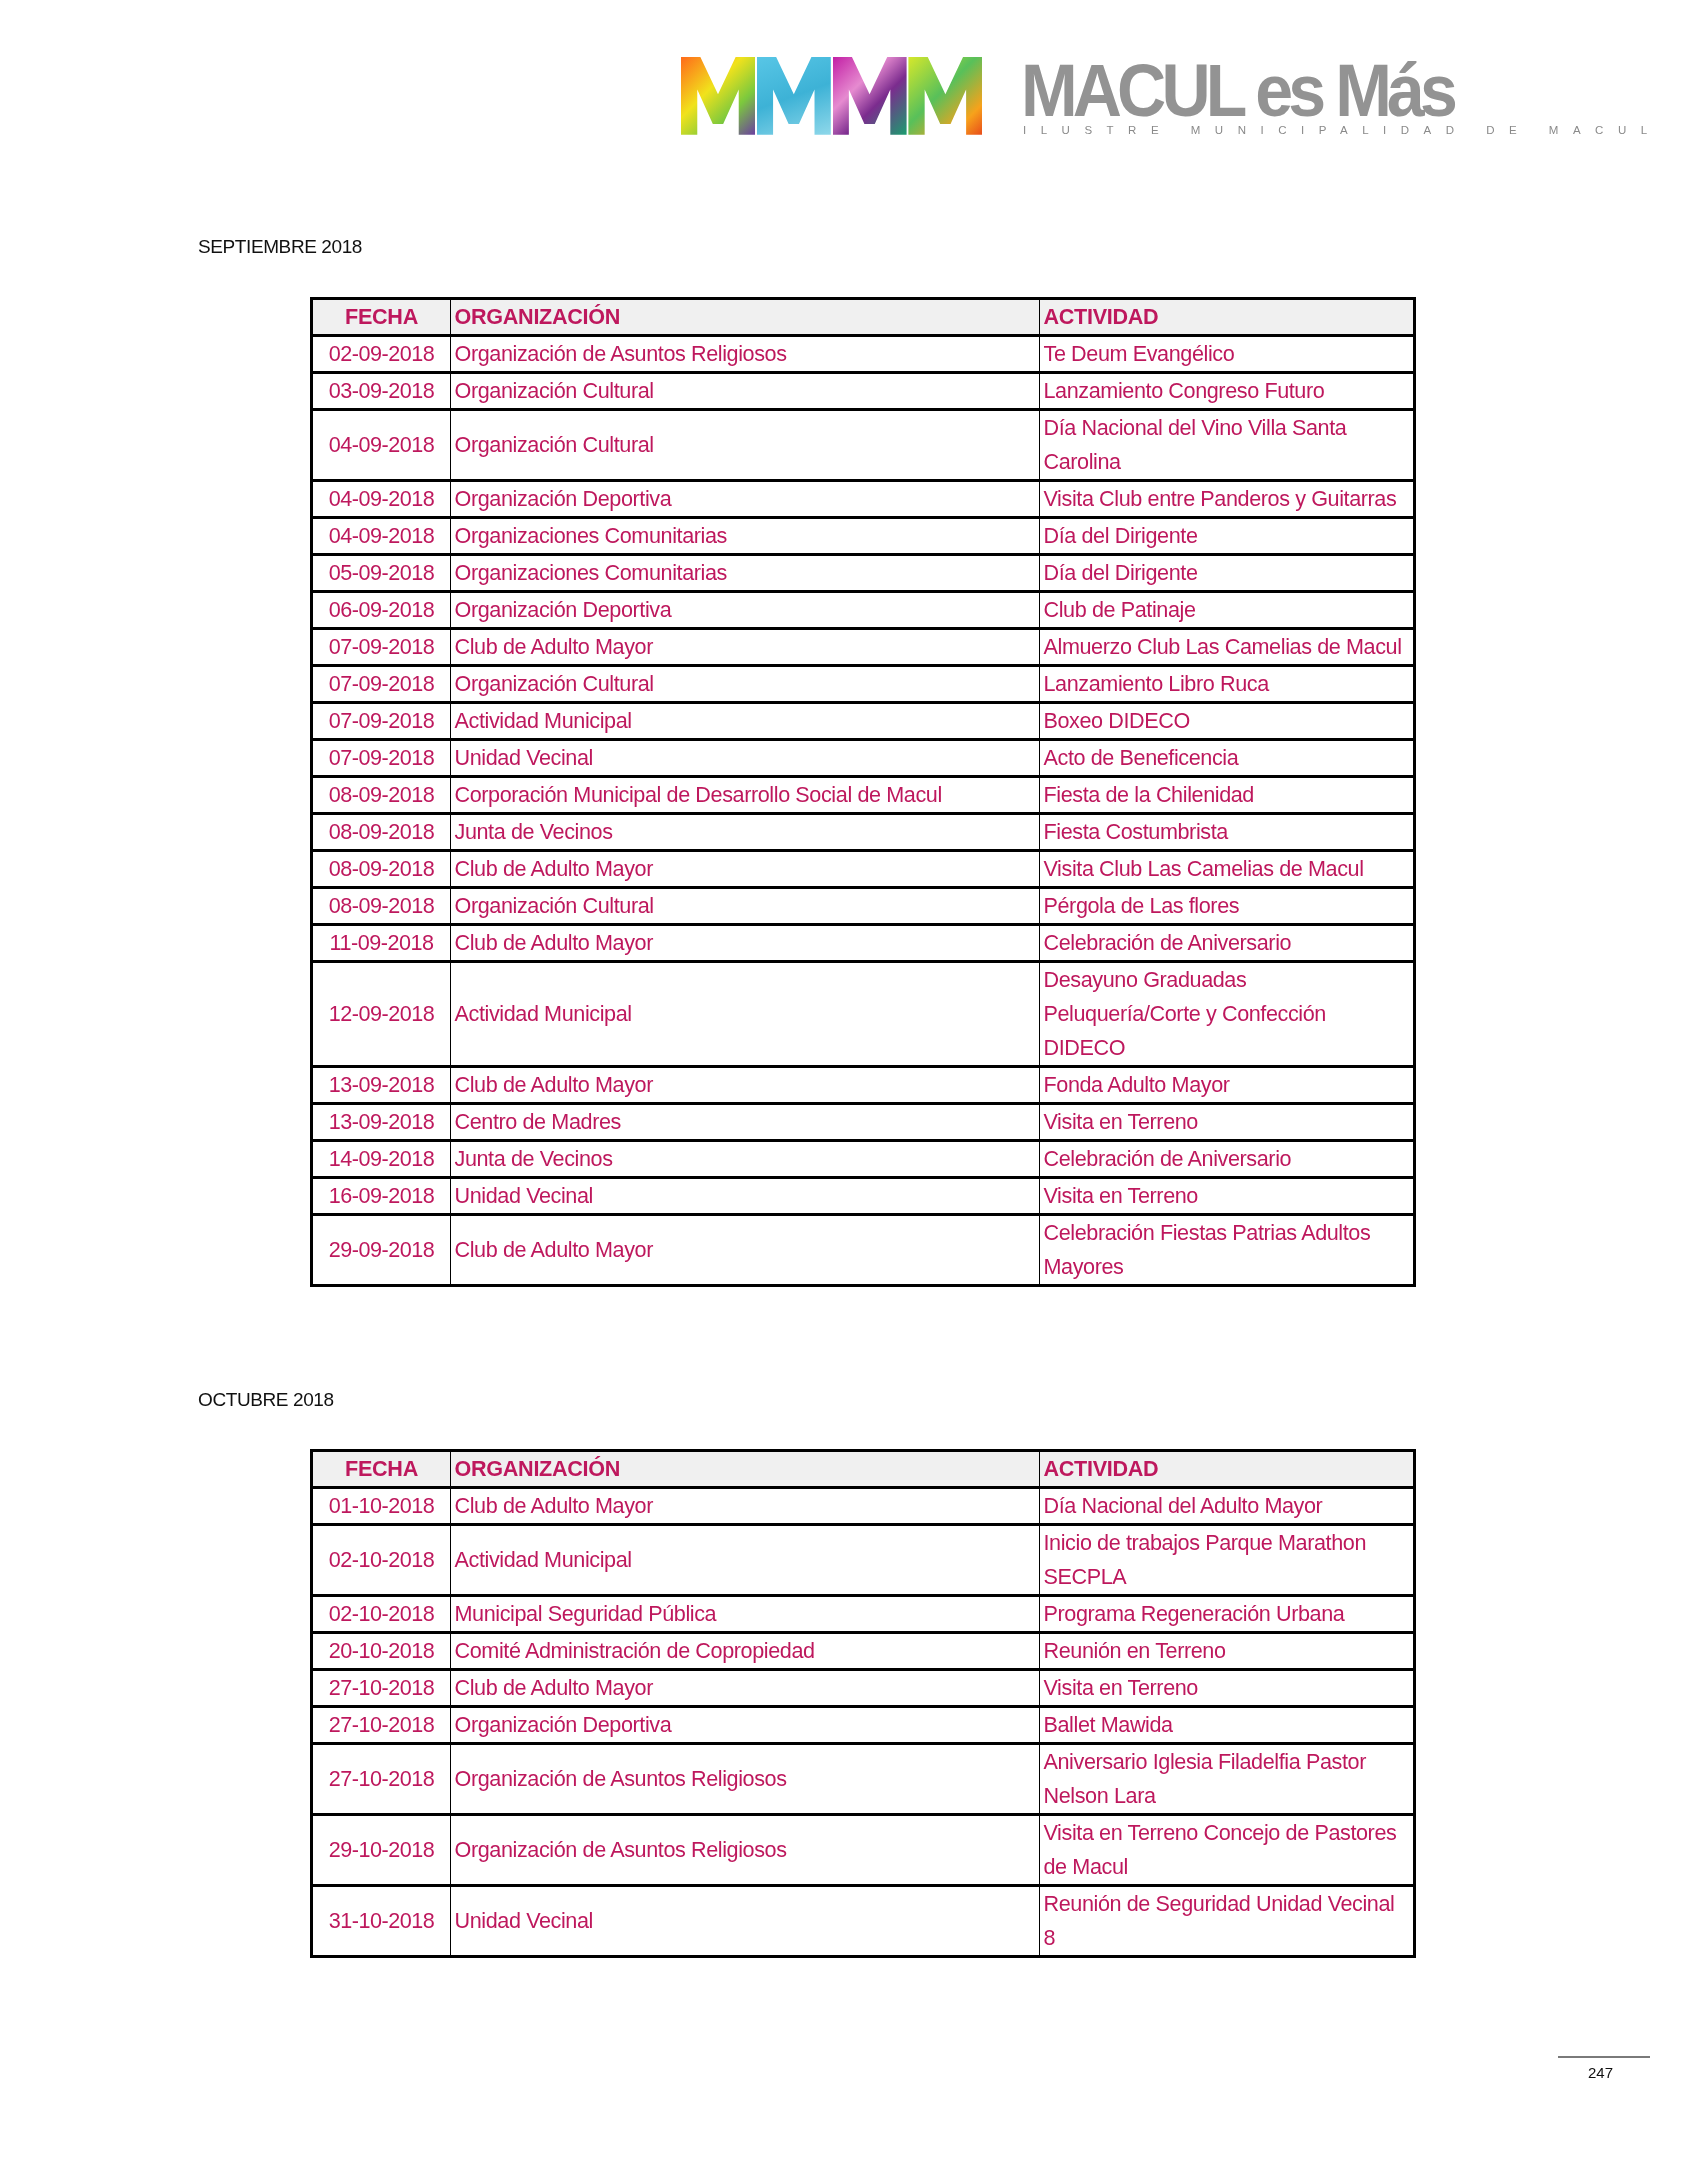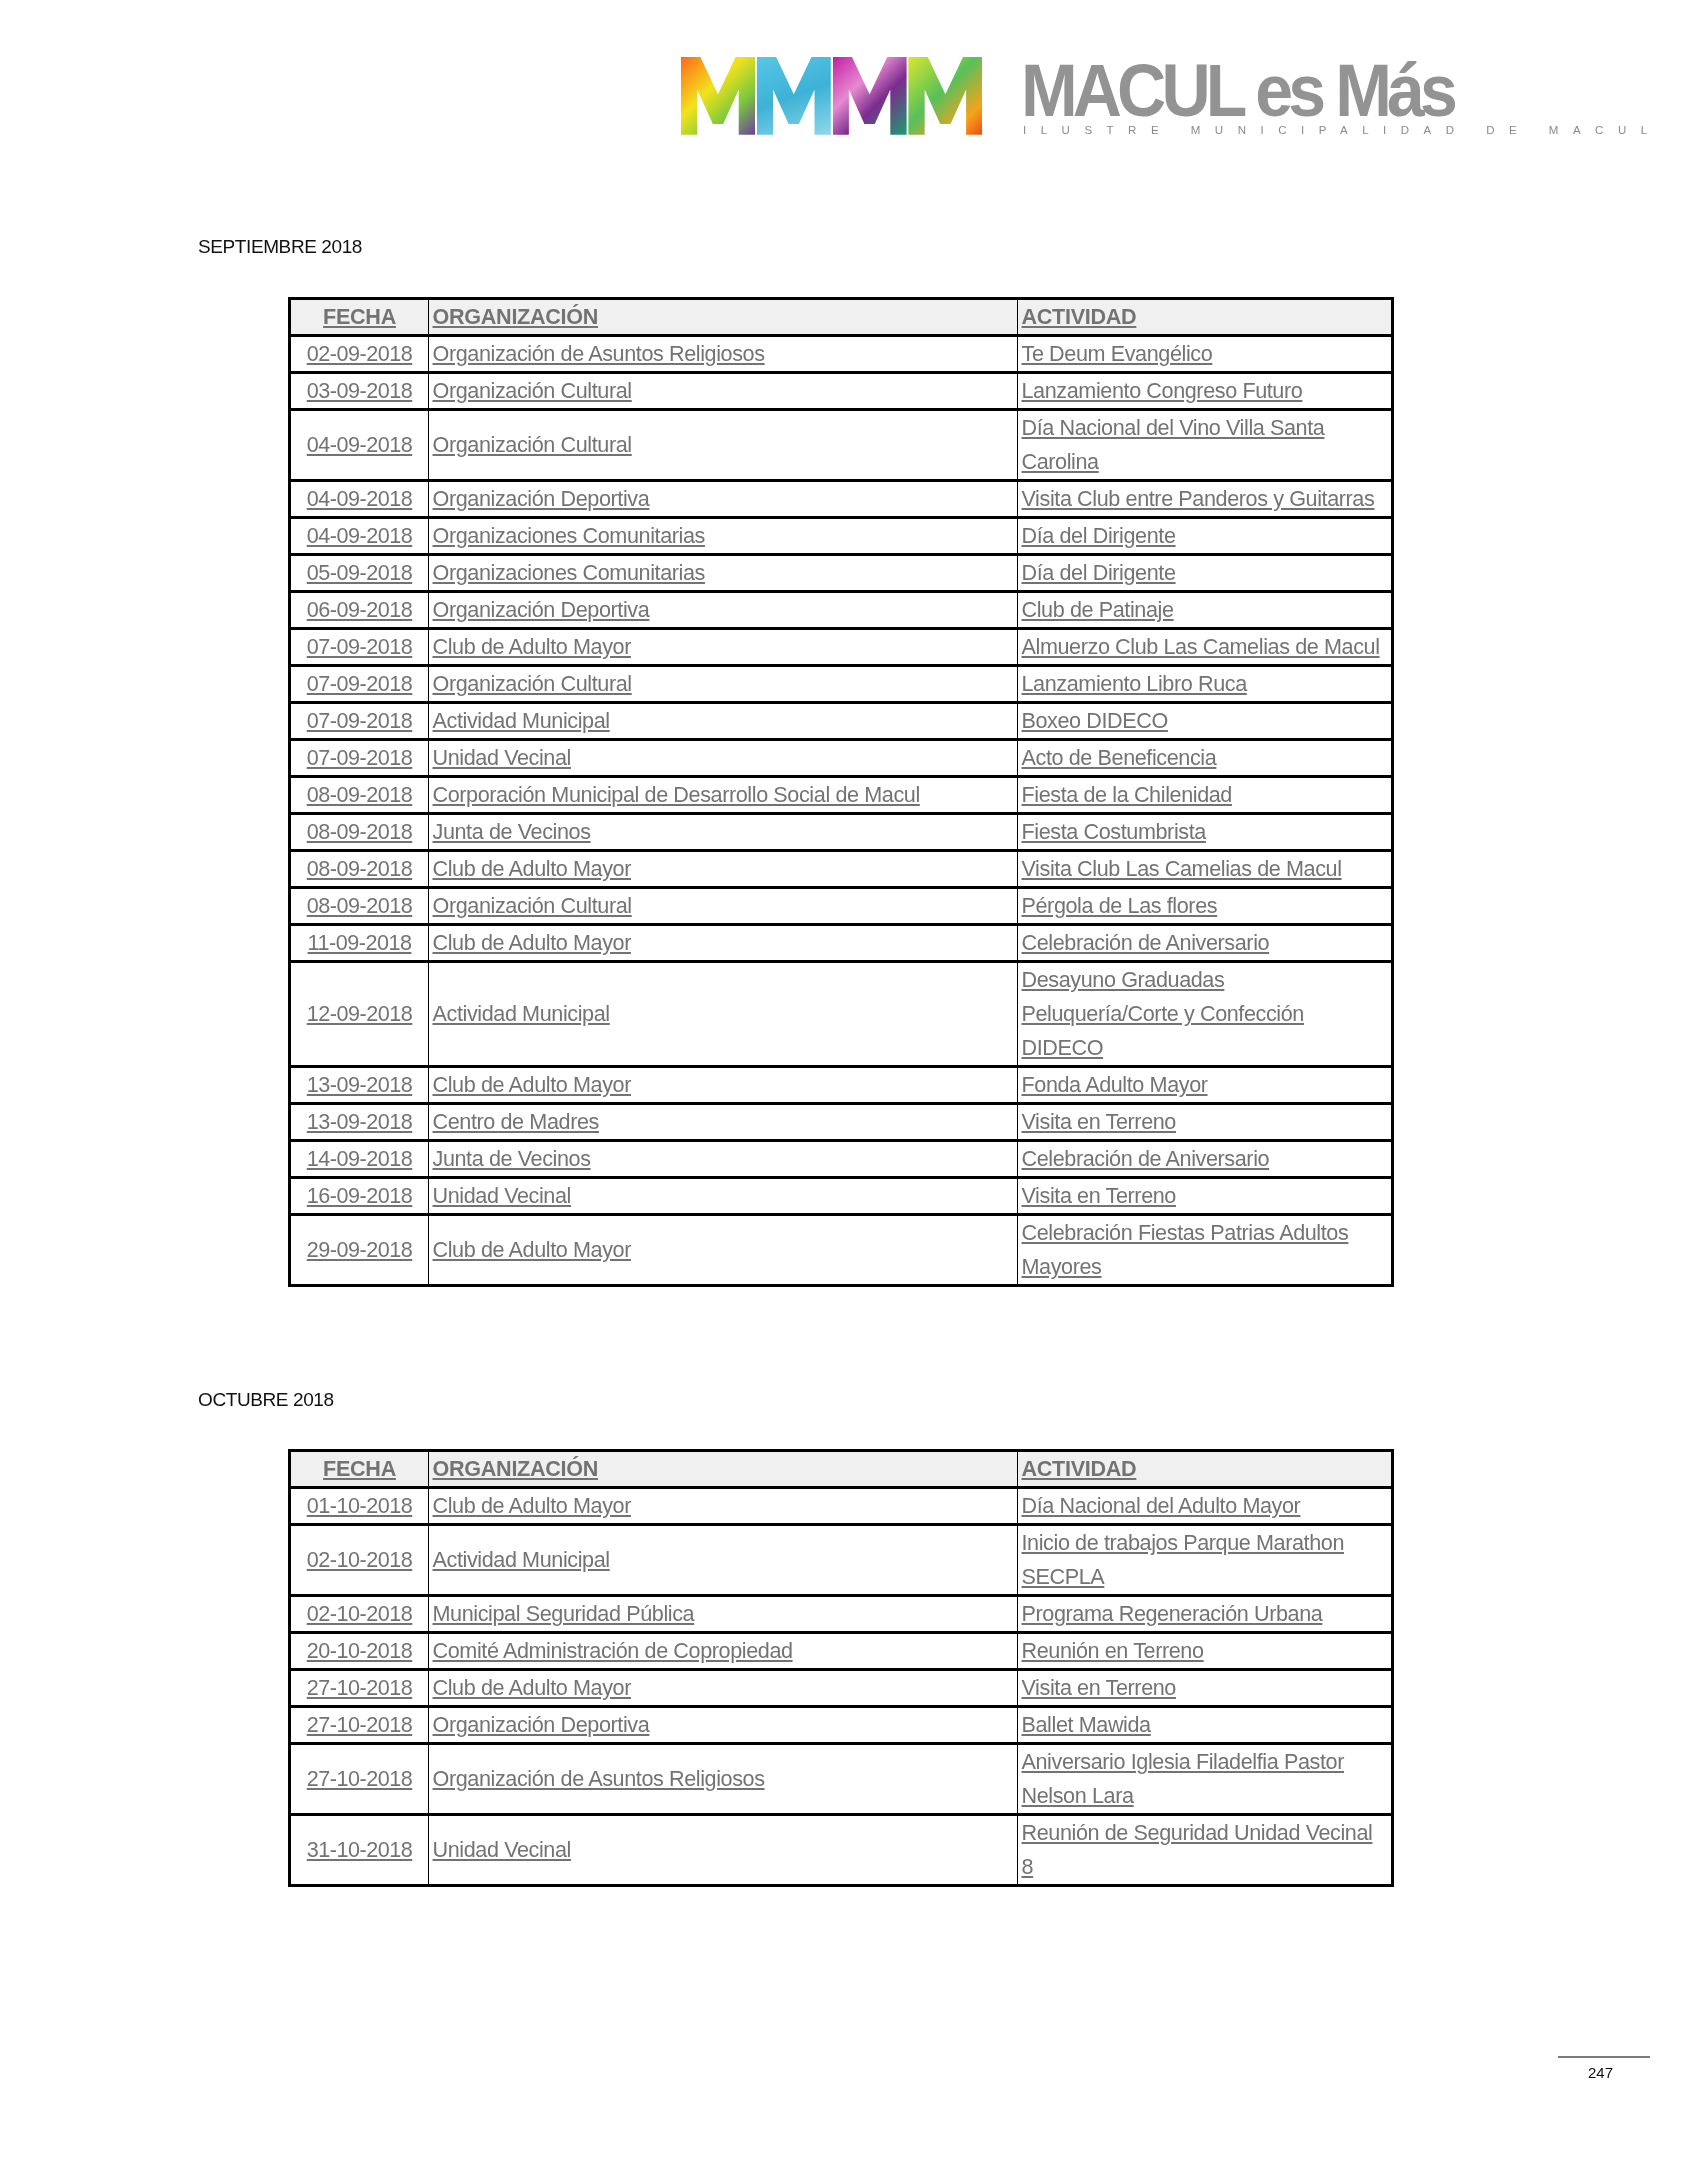--- a/index.html
+++ b/index.html
@@ -35,25 +35,24 @@
     .month-title {
       position: absolute; left: 198px;
       font-family: "Liberation Sans", sans-serif; font-size: 19px; color: #111;
       letter-spacing: -0.4px;
     }
     #sep-title { top: 236px; }
     #oct-title { top: 1389px; }
 
     
     table.activities {
-      position: absolute; left: 288px; width: 1104px;
+      position: absolute; left: 310px; width: 1104px;
       border-collapse: collapse; table-layout: fixed;
-      font-family: "Liberation Sans", sans-serif; font-size: 21.6px; color: #737373;
+      font-family: "Liberation Sans", sans-serif; font-size: 21.6px; color: #be185d;
       border: 3.1px solid #000;
-      text-decoration: underline;
     }
     #sep-table { top: 297px; }
     #oct-table { top: 1449px; }
     table.activities col.c-date { width: 139px; }
     table.activities col.c-org { width: 589px; }
     table.activities col.c-act { width: 375px; }
     table.activities th, table.activities td {
       border-left: 1.8px solid #000; border-right: 1.8px solid #000;
       border-top: 3.1px solid #000; border-bottom: 3.1px solid #000;
       padding: 0 3.5px; line-height: 34px; vertical-align: middle;
@@ -262,20 +261,25 @@
         <td class="d-date">27-10-2018</td>
         <td class="d-org">Organización Deportiva</td>
         <td class="d-act">Ballet Mawida</td>
       </tr>
       <tr>
         <td class="d-date">27-10-2018</td>
         <td class="d-org">Organización de Asuntos Religiosos</td>
         <td class="d-act">Aniversario Iglesia Filadelfia Pastor Nelson Lara</td>
       </tr>
       <tr>
+        <td class="d-date">29-10-2018</td>
+        <td class="d-org">Organización de Asuntos Religiosos</td>
+        <td class="d-act">Visita en Terreno Concejo de Pastores de Macul</td>
+      </tr>
+      <tr>
         <td class="d-date">31-10-2018</td>
         <td class="d-org">Unidad Vecinal</td>
         <td class="d-act">Reunión de Seguridad Unidad Vecinal 8</td>
       </tr>
     </tbody>
 </table>
 
 <div class="page-rule"></div>
 <div class="page-number">247</div>
 

